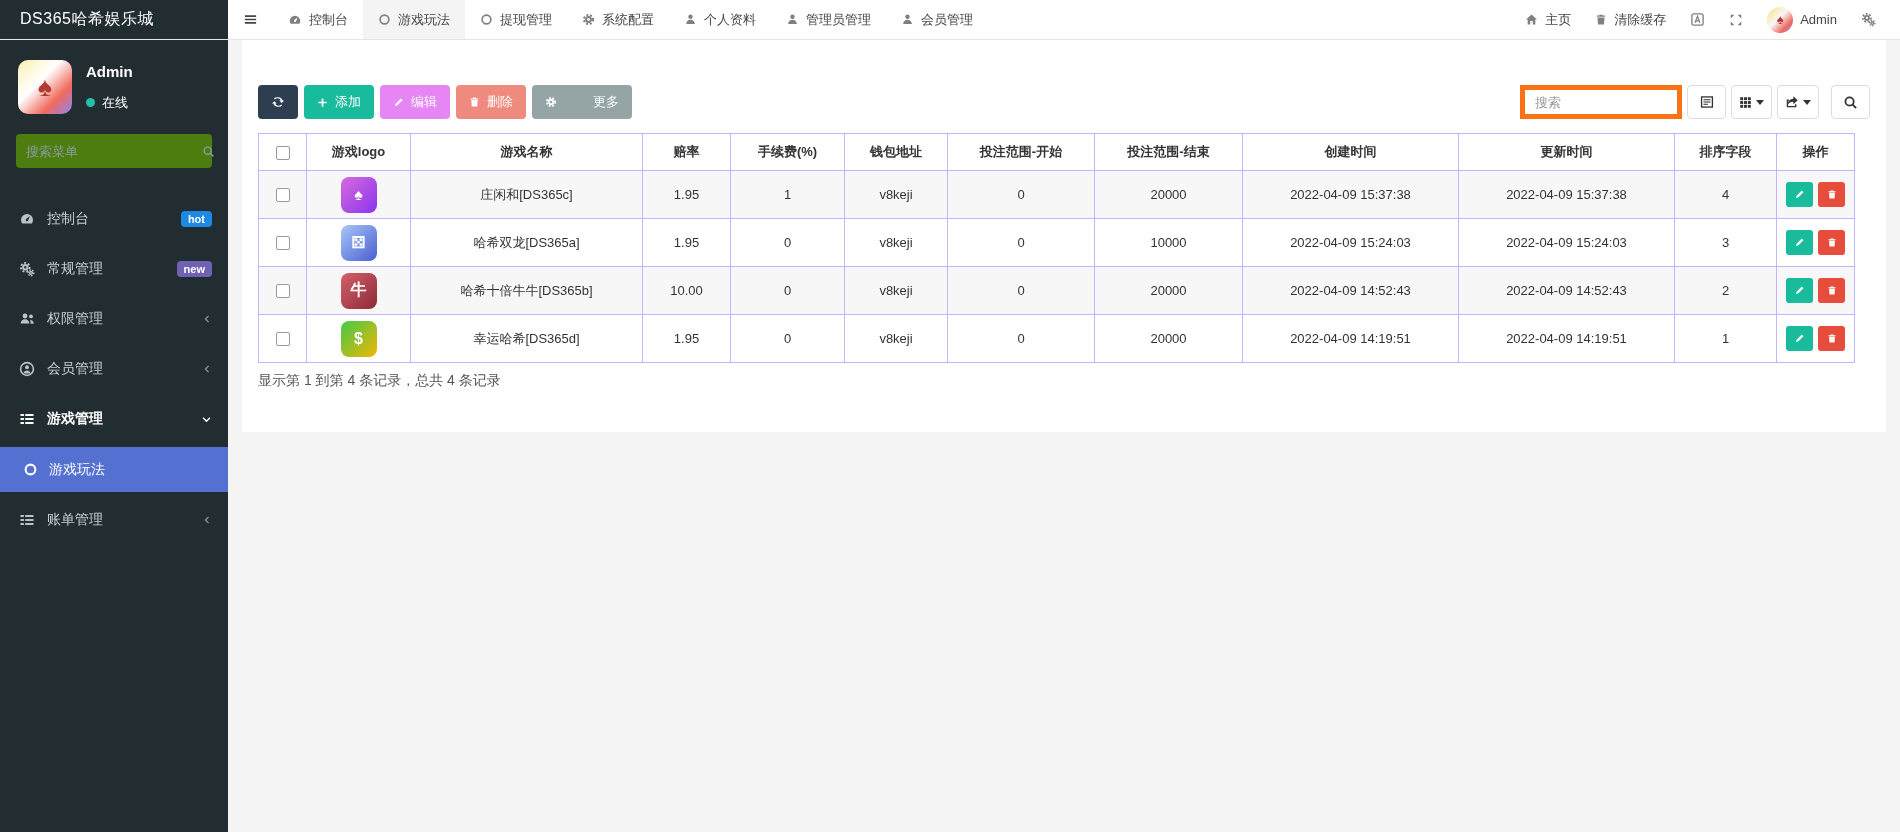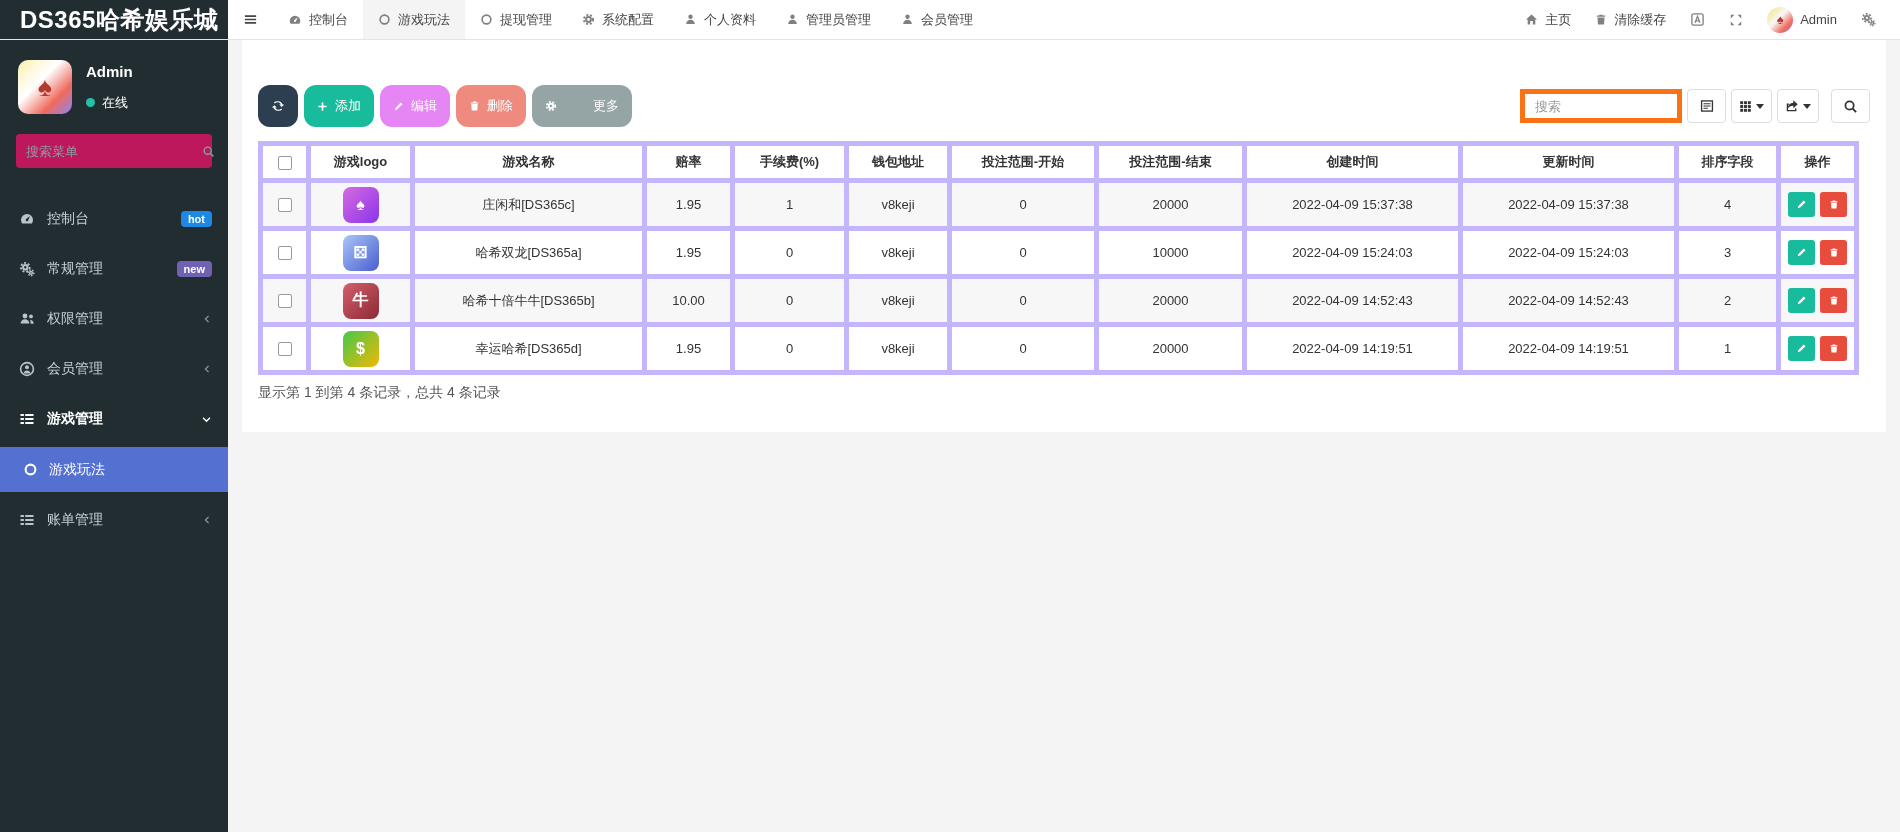--- a/index.html
+++ b/index.html
@@ -3,21 +3,21 @@
 <meta charset="utf-8">
 <style>
   * { margin:0; padding:0; box-sizing:border-box; }
   html,body { width:1900px; height:832px; overflow:hidden;
     font-family:"Liberation Sans", sans-serif; background:#f4f4f4; }
 
   
   .navbar { position:absolute; top:0; left:0; width:1900px; height:40px;
     background:#fff; border-bottom:1px solid #e4e4e4; display:flex; align-items:stretch; z-index:20; }
   .brand { width:228px; min-width:228px; background:#222d32; color:#fff;
-    font-size:24px; font-weight:700; display:flex; align-items:center; padding-left:20px; letter-spacing:.5px; }
+    font-size:16px; font-weight:400; display:flex; align-items:center; padding-left:20px; letter-spacing:.5px; }
   .hamburger { display:flex; align-items:center; padding:0 15px; color:#444; cursor:pointer; }
   .nav-item { display:flex; align-items:center; gap:7px; padding:0 15px;
     font-size:13px; color:#454545; cursor:pointer; white-space:nowrap; }
   .nav-item .ico { color:#808080; display:flex; }
   .nav-item.active { background:#f4f4f4; }
   .nav-right { margin-left:auto; display:flex; align-items:center; padding-right:12px; }
   .nav-right .nav-item { padding:0 12px; }
   .avatar-sm { width:26px; height:26px; border-radius:50%;
     background:linear-gradient(135deg,#f8e27a 0%,#f7f7f7 45%,#ef6a5e 75%,#8b87f2 100%);
     display:flex; align-items:center; justify-content:center; font-size:13px; color:#b03a30; }
@@ -25,21 +25,21 @@
 
   
   .sidebar { position:absolute; top:40px; left:0; bottom:0; width:228px; background:#222d32; }
   .user-panel { display:flex; align-items:center; gap:14px; padding:20px 18px 16px; }
   .avatar-lg { width:54px; height:54px; border-radius:10px;
     background:linear-gradient(135deg,#fdf0b0 0%,#ffffff 40%,#f06a5c 72%,#8b87f2 100%);
     display:flex; align-items:center; justify-content:center; font-size:27px; color:#b03a30; }
   .user-name { color:#fff; font-weight:700; font-size:15px; }
   .user-status { color:#fff; font-size:13px; display:flex; align-items:center; gap:7px; margin-top:14px; }
   .dot { width:9px; height:9px; border-radius:50%; background:#26c0a7; }
-  .side-search { margin:4px 16px 16px; background:#be185d; border-radius:4px; height:34px;
+  .side-search { margin:4px 16px 16px; background:#4d7c0f; border-radius:4px; height:34px;
     display:flex; align-items:center; padding:10px 10px; }
   .side-search input { flex:1; background:transparent; border:none; outline:none; color:#ccc; font-size:13px; }
   .side-search input::placeholder { color:#8d9ca4; }
   .side-search .ico { color:#8d9ca4; }
   .menu { padding-top:10px; }
   .menu-item { height:50px; display:flex; align-items:center; gap:11px;
     padding:0 16px 0 18px; color:#c6cfd4; font-size:14px; cursor:pointer; }
   .menu-item .ico { color:#b9c3c8; width:18px; display:flex; justify-content:center; }
   .menu-item .lbl { flex:1; }
   .menu-item.parent-active { color:#fff; font-weight:700; }
@@ -49,21 +49,21 @@
   .badge-new { background:#6f62b5; }
   .chev { color:#8a969c; display:flex; }
   .submenu-item { height:45px; background:#5470d0; color:#fff; display:flex; align-items:center;
     gap:11px; padding-left:23px; font-size:14px; margin:3px 0; cursor:pointer; }
   .submenu-item .ico { color:#fff; display:flex; }
 
   
   .content { position:absolute; left:228px; top:40px; right:0; bottom:0; background:#f4f4f4; }
   .card { margin:0 14px; background:#fff; height:392px; padding:45px 16px 0; }
   .toolbar { display:flex; align-items:center; }
-  .btn { height:42px; border:none; border-radius:12px; color:#fff; font-size:13px;
+  .btn { height:34px; border:none; border-radius:4px; color:#fff; font-size:13px;
     display:inline-flex; align-items:center; gap:7px; padding:0 13px; cursor:pointer;
     font-family:"Liberation Sans", sans-serif; }
   .btn + .btn { margin-left:6px; }
   .btn-refresh { background:#2c3e50; width:40px; justify-content:center; padding:0; }
   .btn-add { background:#18bc9c; }
   .btn-edit { background:#d946ef; opacity:.65; }
   .btn-del  { background:#e74c3c; opacity:.65; }
   .btn-more { background:#95a5a6;gap:36px; }
   .toolbar-right { margin-left:auto; display:flex; align-items:center; }
   .search-box { width:162px; height:34px; border:5px solid #f97316; padding:0 10px; font-size:13px;
@@ -71,21 +71,21 @@
   .search-box::placeholder { color:#999; }
   .tool-btn { min-width:39px; height:34px; background:#fff; border:1px solid #ddd; border-radius:4px;
     display:inline-flex; align-items:center; justify-content:center; gap:4px; color:#333;
     margin-left:5px; cursor:pointer; padding:0 7px; }
   .tool-btn.search-toggle { margin-left:12px; }
   .caret { width:0; height:0; border-left:4px solid transparent; border-right:4px solid transparent;
     border-top:5px solid #333; }
 
   
   table.grid { border-collapse:collapse; width:1596px; margin-top:14px; table-layout:fixed; }
-  .grid th, .grid td { border:5px solid #c4b5fd; text-align:center; font-size:13px; color:#333;
+  .grid th, .grid td { border:1px solid #c4b5fd; text-align:center; font-size:13px; color:#333;
     overflow:hidden; white-space:nowrap;margin-left:35px; }
   .grid th { height:37px; font-weight:700; background:#fff; }
   .grid td { height:48px; }
   .grid tbody tr:nth-child(odd) { background:#f7f7f7; }
   .cb { appearance:none; -webkit-appearance:none; width:14px; height:14px; border:1px solid #9a9a9a;
     border-radius:2px; background:#fff; cursor:pointer; vertical-align:middle; }
   .logo { width:36px; height:36px; border-radius:8px; margin:0 auto; display:flex;
     align-items:center; justify-content:center; color:#fff; font-size:16px; font-weight:700; }
   .logo-0 { background:linear-gradient(135deg,#d86ae0 0%,#8a35ec 100%); }
   .logo-1 { background:linear-gradient(135deg,#a8c6f8 0%,#4a5ed0 100%); }

